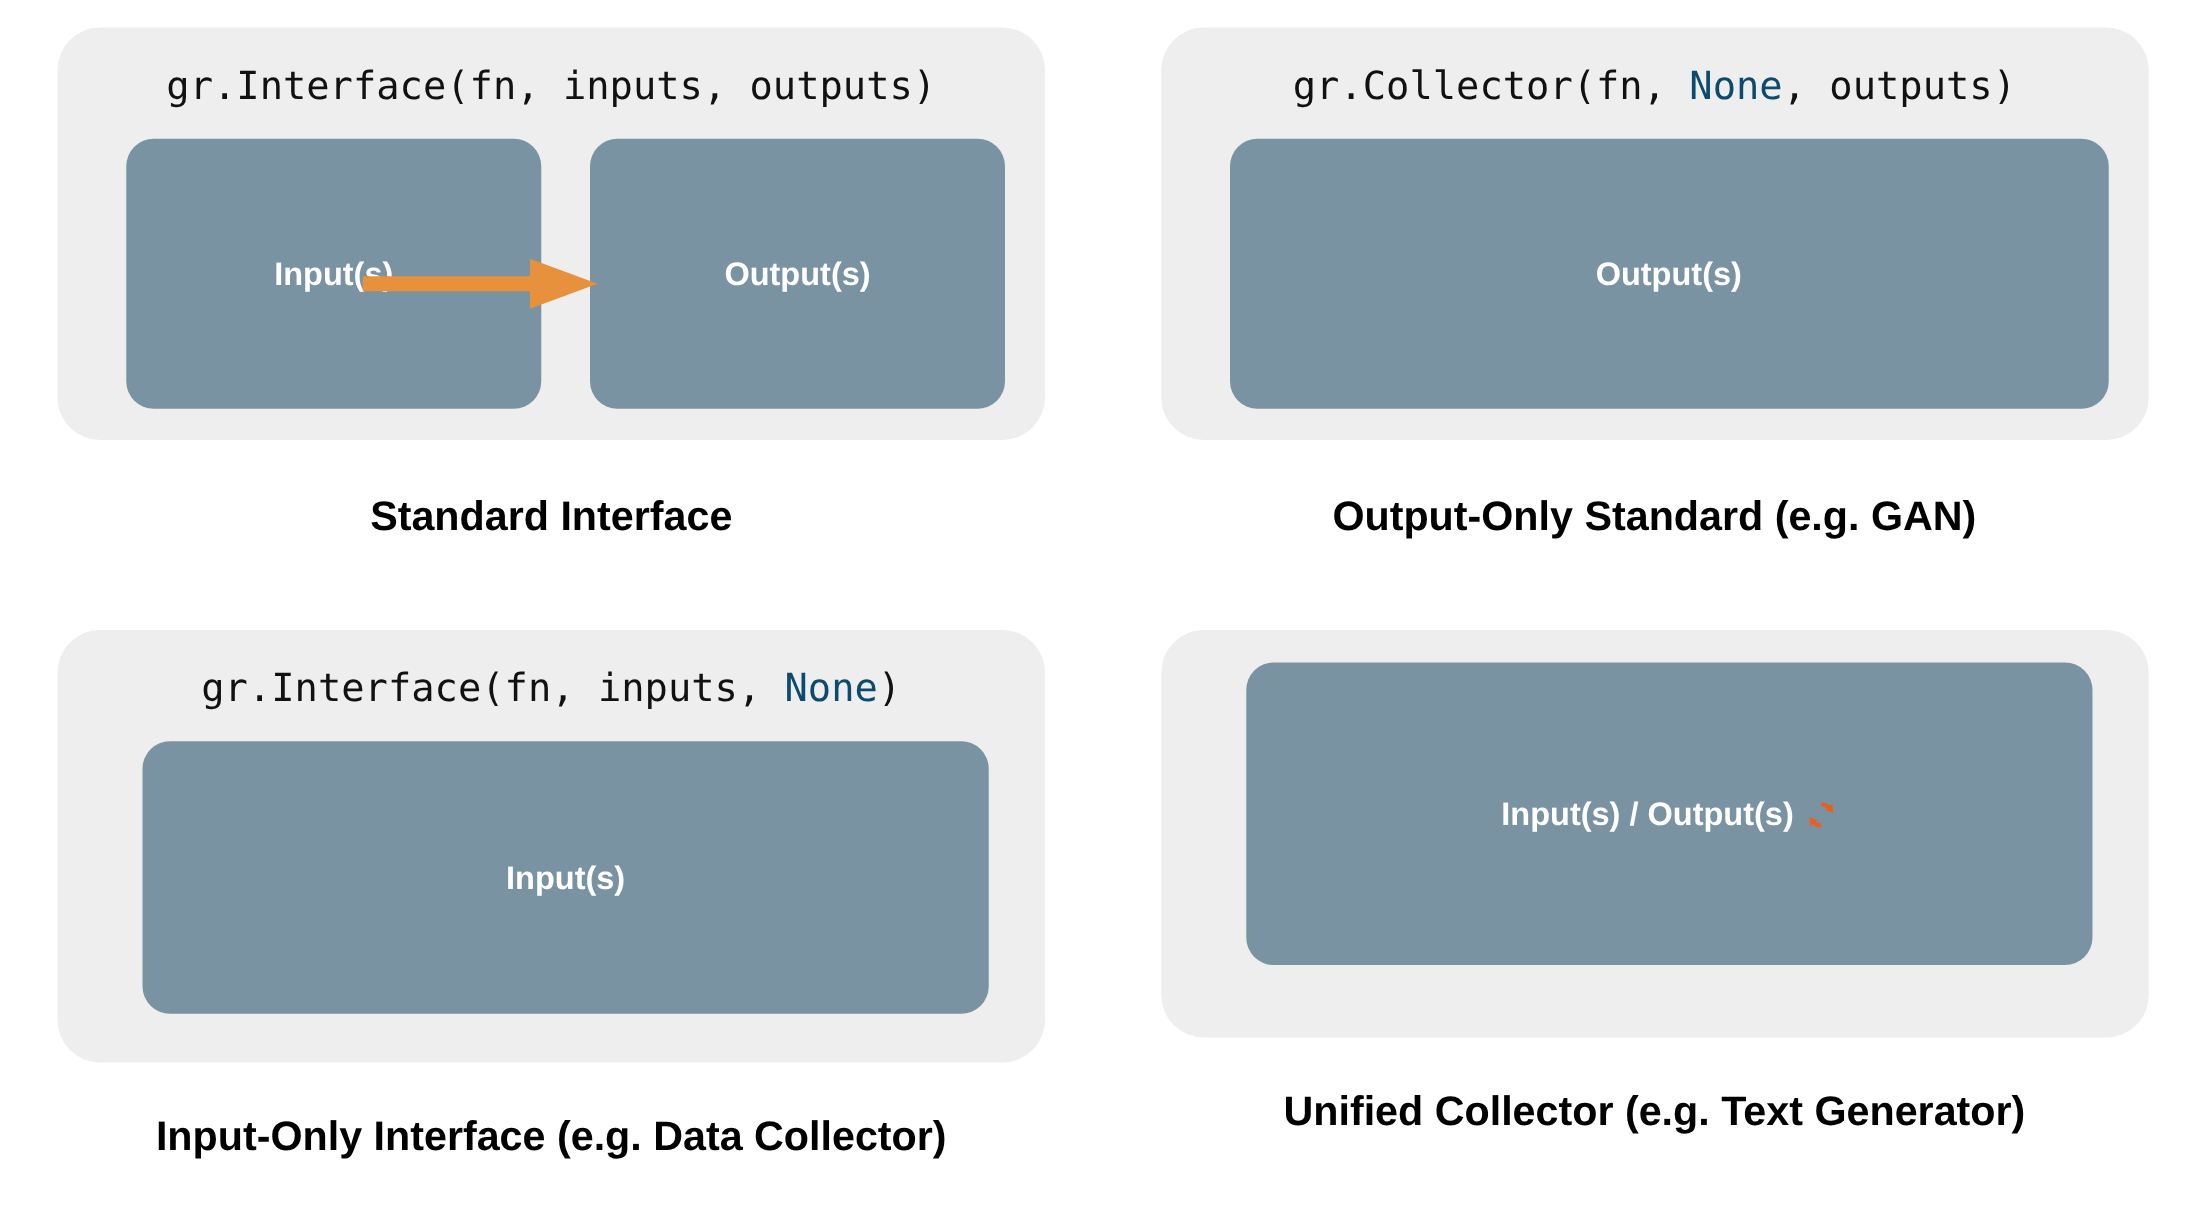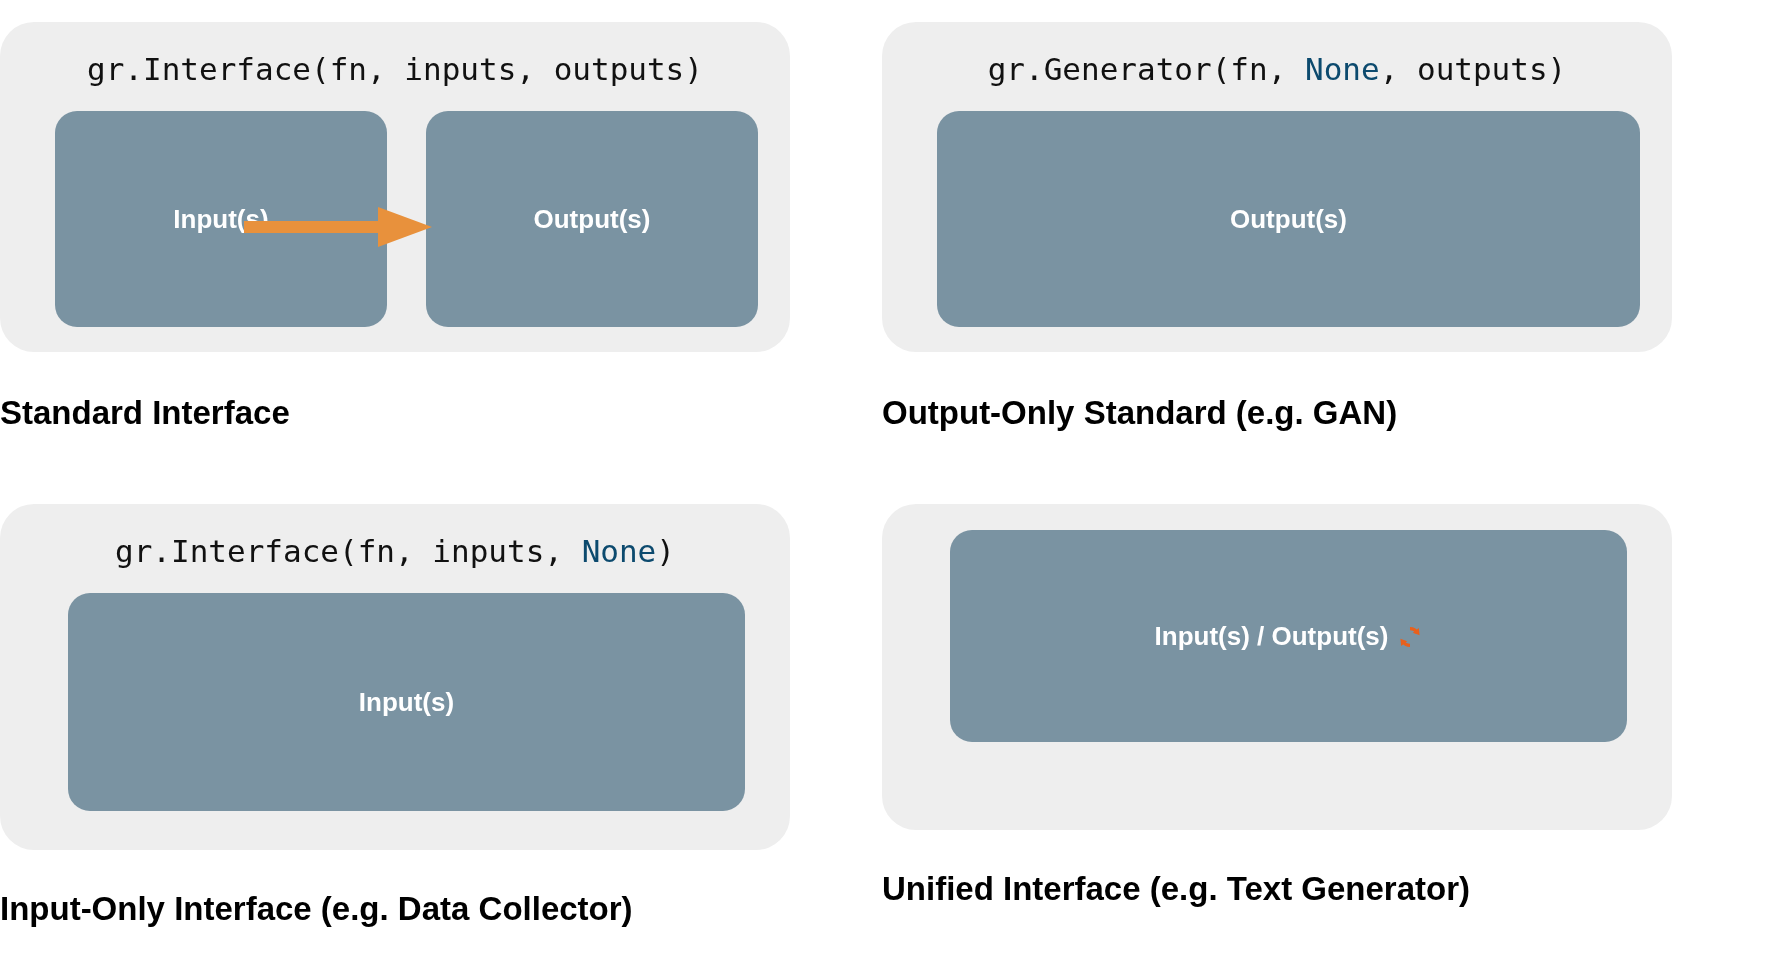--- a/index.html
+++ b/index.html
@@ -23,21 +23,21 @@
     grid-template-columns: 882px 883px;
     grid-template-rows: 488px 487px;
     box-sizing: border-box;
   }
 
   .panel-cell {
     position: relative;
     box-sizing: border-box;
     display: flex;
     flex-direction: column;
-    align-items: flex-start;
+    align-items: center;
   }
 
   
   .panel-card {
     background: #eeeeee;
     border-radius: 34px;
     box-sizing: border-box;
     display: flex;
     flex-direction: column;
     align-items: center;
@@ -69,21 +69,21 @@
     position: relative;
     display: flex;
     flex-direction: row;
     align-items: stretch;
     justify-content: center;
     margin-top: 26px;
   }
   .cell-tl .box-row { width: 726px; height: 216px; gap: 16px; }
   .cell-tr .box-row { width: 726px; height: 216px; }
   .cell-bl .box-row { width: 700px; height: 218px; }
-  .cell-br .box-row { width: 700px; height: 212px; }
+  .cell-br .box-row { width: 700px; height: 242px; }
 
   .io-box {
     background: #7a93a2;
     border-radius: 22px;
     display: flex;
     align-items: center;
     justify-content: center;
     color: #ffffff;
     font-family: "Liberation Sans", sans-serif;
     font-weight: bold;
@@ -162,21 +162,21 @@
         </svg>
       </div>
 
     </div>
     <div class="panel-caption">Standard Interface</div>
   </div>
 
   <div class="panel-cell cell-tr">
     <div class="panel-card">
 
-      <div class="code-title"><span>gr.Generator(fn, </span><span class="code-none">None</span><span>, outputs)</span></div>
+      <div class="code-title"><span>gr.Collector(fn, </span><span class="code-none">None</span><span>, outputs)</span></div>
 
       <div class="box-row">
         <div class="io-box wide">
           <span class="io-label">Output(s)</span>
         </div>
       </div>
 
     </div>
     <div class="panel-caption">Output-Only Standard (e.g. GAN)</div>
   </div>
@@ -208,16 +208,16 @@
               <path d="M12 3.6 A8.4 8.4 0 0 1 19.2 7.6" fill="none" stroke="#e8601c" stroke-width="3.4" stroke-linecap="butt"></path>
               <polygon points="20.8,3.0 21.6,10.2 14.8,7.8" fill="#e8601c"></polygon>
               <path d="M12 20.4 A8.4 8.4 0 0 1 4.8 16.4" fill="none" stroke="#e8601c" stroke-width="3.4" stroke-linecap="butt"></path>
               <polygon points="3.2,21.0 2.4,13.8 9.2,16.2" fill="#e8601c"></polygon>
             </svg>
           </span>
         </div>
       </div>
 
     </div>
-    <div class="panel-caption">Unified Interface (e.g. Text Generator)</div>
+    <div class="panel-caption">Unified Collector (e.g. Text Generator)</div>
   </div>
 
 </div>
 
 </body></html>

